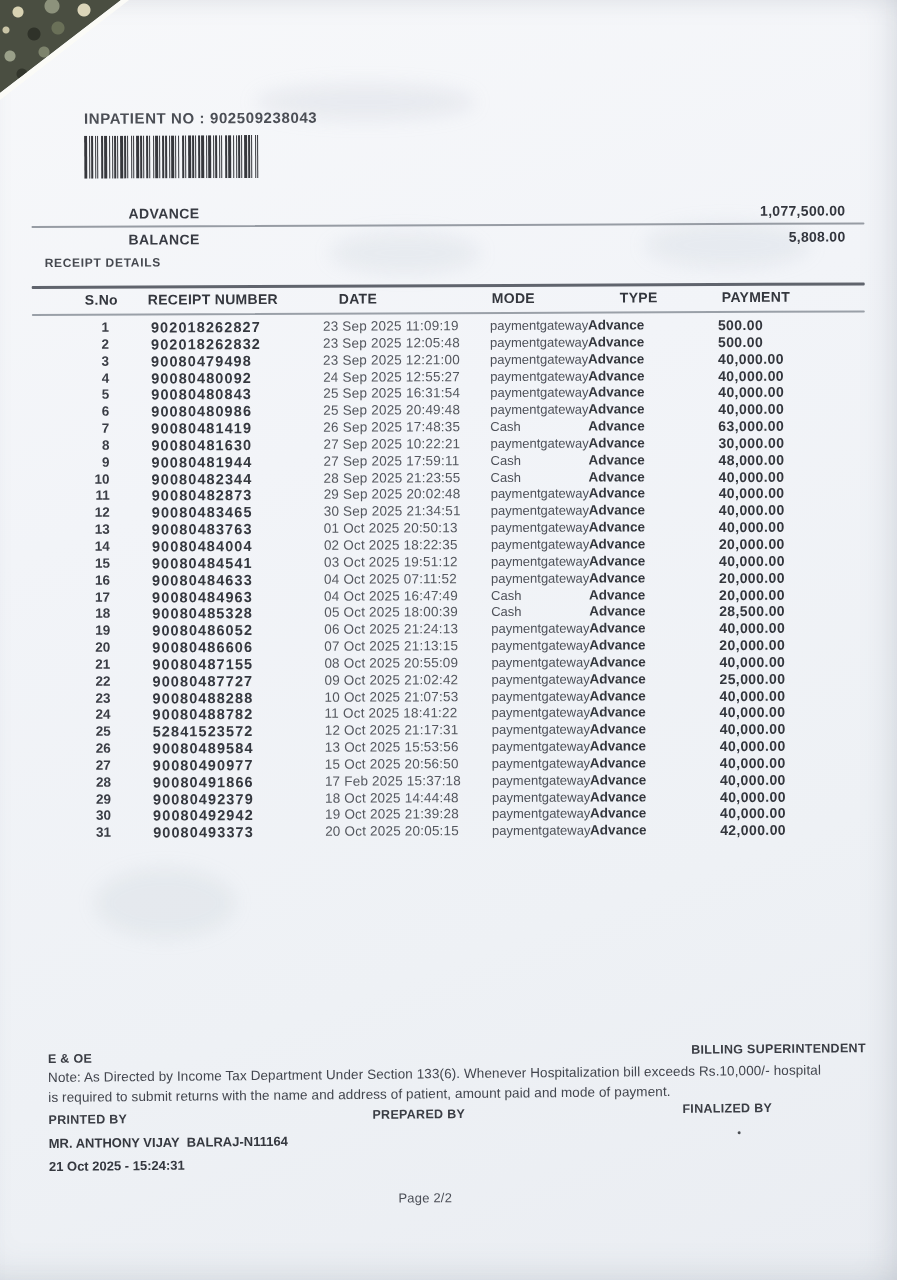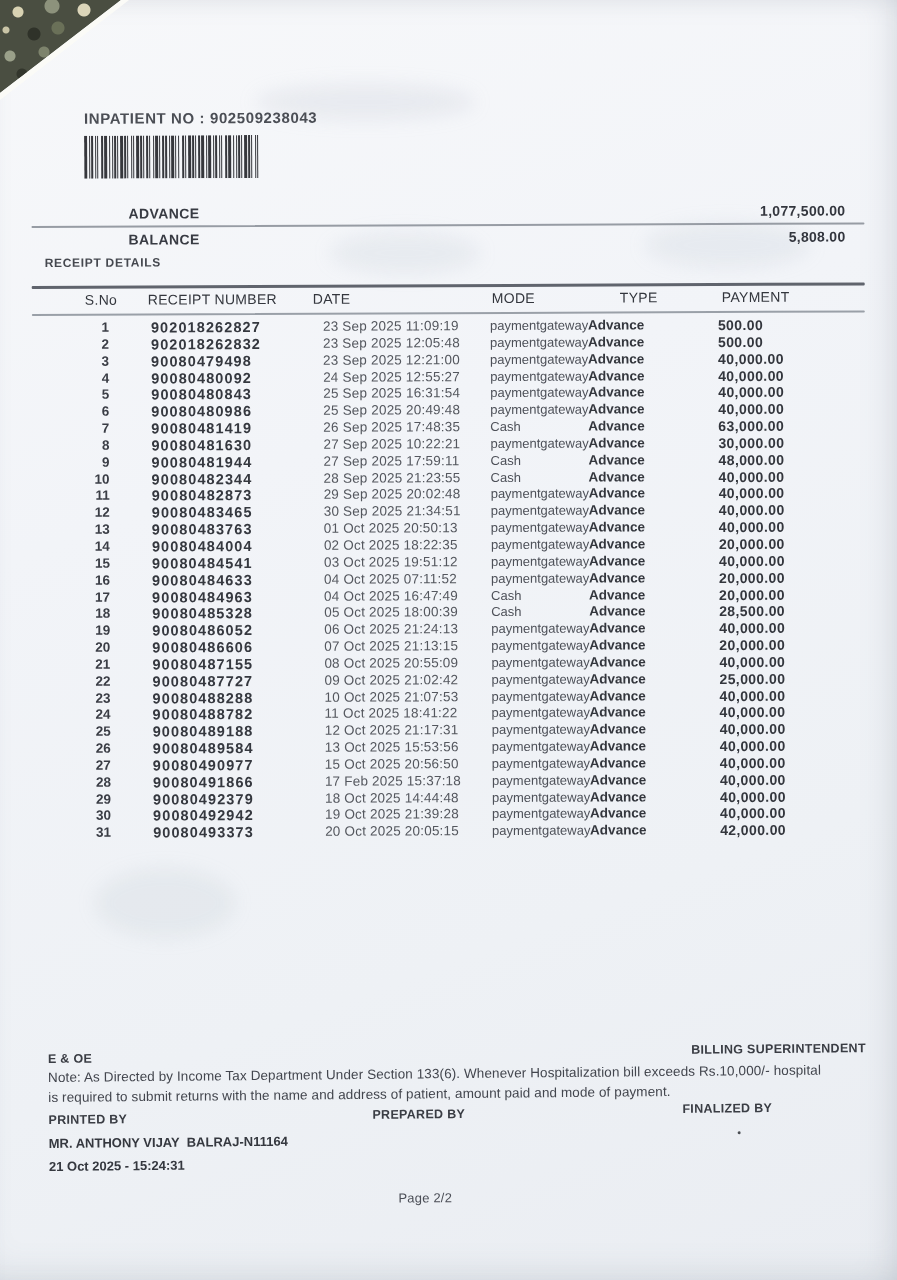--- a/index.html
+++ b/index.html
@@ -46,22 +46,22 @@
   .sum-label{position:absolute;font-size:14px;font-weight:700;color:#383b43;letter-spacing:.4px;}
   .sum-value{position:absolute;left:600px;width:245px;text-align:right;font-size:14px;
     font-weight:700;color:#33363e;letter-spacing:.3px;}
   .rule{position:absolute;left:31px;width:833px;background:#979ca4;height:2px;border-radius:1px;}
   .rule-dark{background:#60646d;height:2.5px;}
   .rule-light{background:#9aa0a8;height:1.5px;}
 
   .section-title{position:absolute;left:44px;top:256px;font-size:12px;font-weight:700;
     letter-spacing:.7px;color:#45484f;}
 
-  .th{position:absolute;top:292px;font-size:14px;font-weight:400;color:#33363d;letter-spacing:.3px;}
-  .th-sno{left:84px}.th-receipt{left:147px}.th-date{left:312px}
+  .th{position:absolute;top:292px;font-size:14px;font-weight:700;color:#33363d;letter-spacing:.3px;}
+  .th-sno{left:84px}.th-receipt{left:147px}.th-date{left:338px}
   .th-mode{left:491px}.th-type{left:619px}.th-payment{left:721px}
 
   .rows{position:absolute;left:0;top:320px;width:897px;}
   .trow{position:relative;height:16.85px;}
   .trow span{position:absolute;top:0;line-height:16.85px;white-space:nowrap;}
   .c-sno{left:62px;width:46px;text-align:right;font-size:13.5px;font-weight:600;color:#3a3d45;}
   .c-receipt{left:150px;font-size:14.5px;font-weight:600;letter-spacing:1.1px;color:#35383f;}
   .c-date{left:322px;font-size:13.5px;color:#54575e;letter-spacing:.2px;}
   .c-mode{left:489px;font-size:13px;color:#4d5058;}
   .c-type{left:587px;font-size:13.5px;font-weight:700;color:#33363d;}
@@ -353,21 +353,21 @@
         <div class="trow">
           <span class="c-sno">24</span>
           <span class="c-receipt">90080488782</span>
           <span class="c-date">11 Oct 2025 18:41:22</span>
           <span class="c-mode">paymentgateway</span>
           <span class="c-type">Advance</span>
           <span class="c-payment">40,000.00</span>
         </div>
         <div class="trow">
           <span class="c-sno">25</span>
-          <span class="c-receipt">90080489188</span>
+          <span class="c-receipt">52841523572</span>
           <span class="c-date">12 Oct 2025 21:17:31</span>
           <span class="c-mode">paymentgateway</span>
           <span class="c-type">Advance</span>
           <span class="c-payment">40,000.00</span>
         </div>
         <div class="trow">
           <span class="c-sno">26</span>
           <span class="c-receipt">90080489584</span>
           <span class="c-date">13 Oct 2025 15:53:56</span>
           <span class="c-mode">paymentgateway</span>

